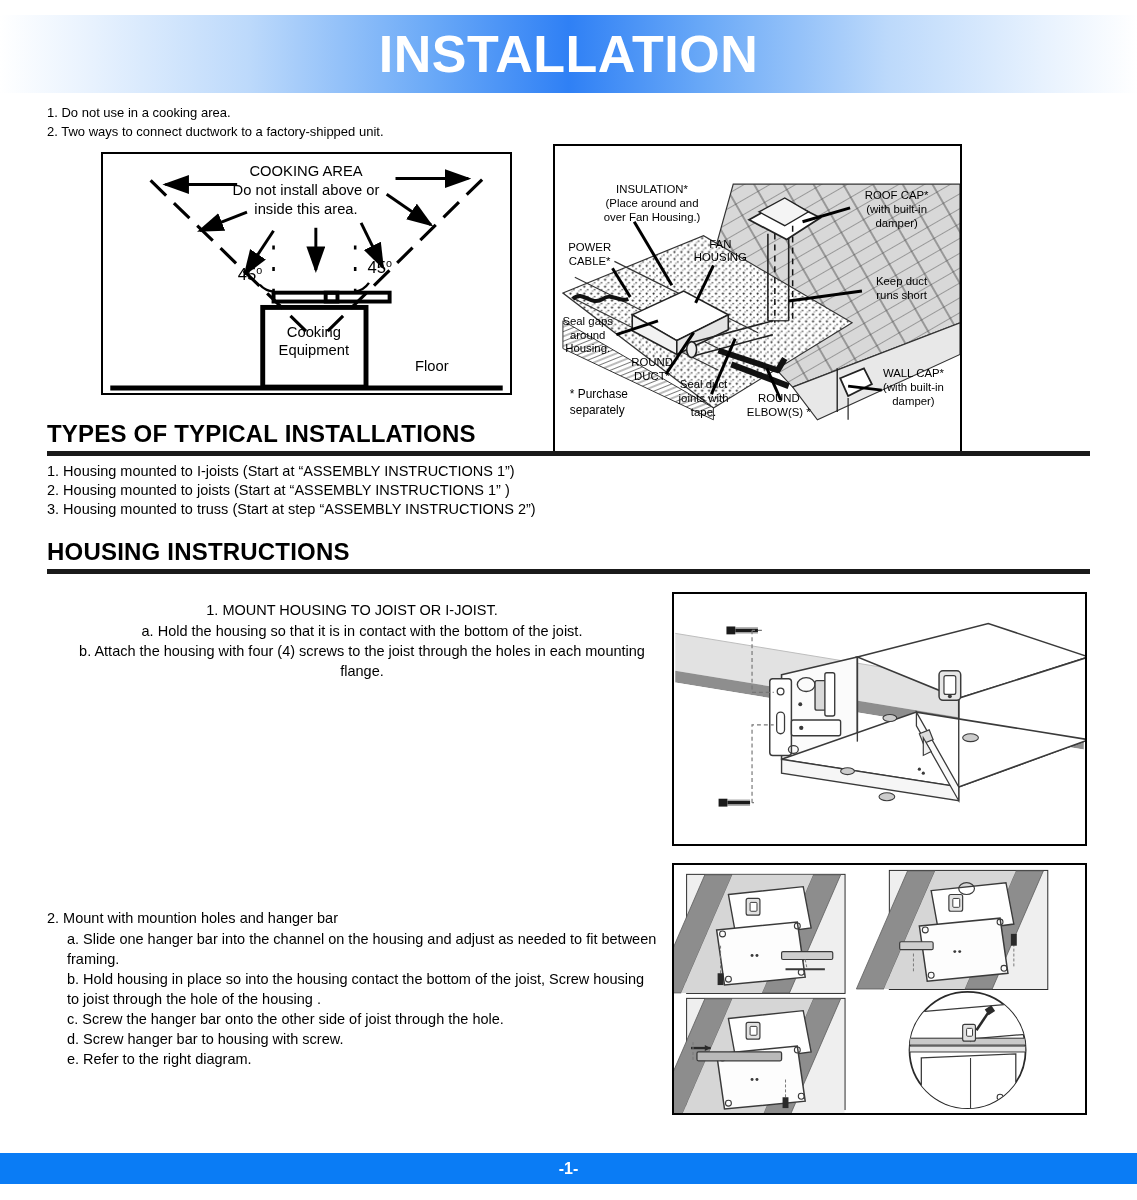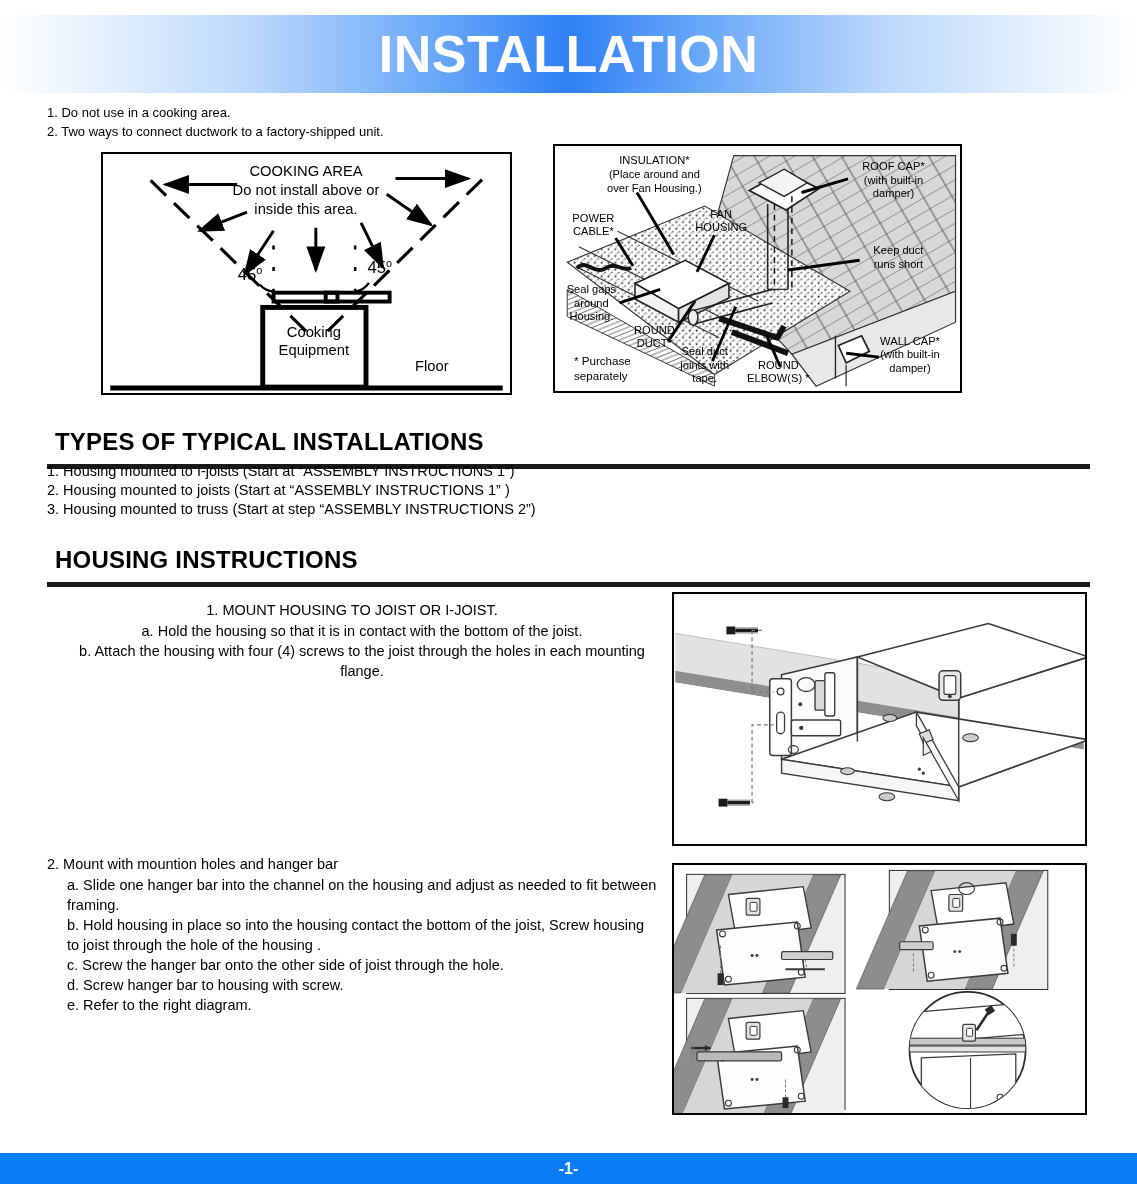--- a/index.html
+++ b/index.html
@@ -54,37 +54,37 @@
   .intro-list div { white-space: nowrap; }
 
   
   .fig {
     position: absolute;
     border: 2px solid #000;
     background: #fff;
     overflow: hidden;
   }
   .fig-cooking { left: 101px; top: 152px; width: 411px; height: 243px; }
-  .fig-attic   { left: 553px; top: 144px; width: 409px; height: 249px; }
+  .fig-attic   { left: 553px; top: 144px; width: 409px; height: 311px; }
   .fig-housing { left: 672px; top: 592px; width: 415px; height: 254px; }
   .fig-panels  { left: 672px; top: 863px; width: 415px; height: 252px; }
 
   .fig svg { display: block; width: 100%; height: 100%; }
 
   
   .section {
     position: absolute;
     left: 47px;
     width: 1043px;
   }
   .section-title {
     font-size: 24px;
     font-weight: bold;
     letter-spacing: 0.2px;
-    margin: 8px;
+    margin: 0;
     white-space: nowrap;
   }
   .section-rule {
     height: 5px;
     background: #1a1a1a;
     margin-top: 3px;
     width: 1043px;
   }
 
   .sec-types { top: 420px; }
@@ -99,21 +99,21 @@
   .types-list div { white-space: nowrap; }
 
   
   .step {
     position: absolute;
     left: 47px;
     font-size: 14.5px;
     line-height: 20px;
   }
   .step-1 { top: 600px; width: 610px; text-align: center; }
-  .step-2 { top: 854px; width: 610px; }
+  .step-2 { top: 908px; width: 610px; }
 
   .step-head { margin: 0 0 1px 0; }
   .substep {
     margin: 0;
     padding-left: 20px;
   }
 
   
   .footer-band {
     position: absolute;

